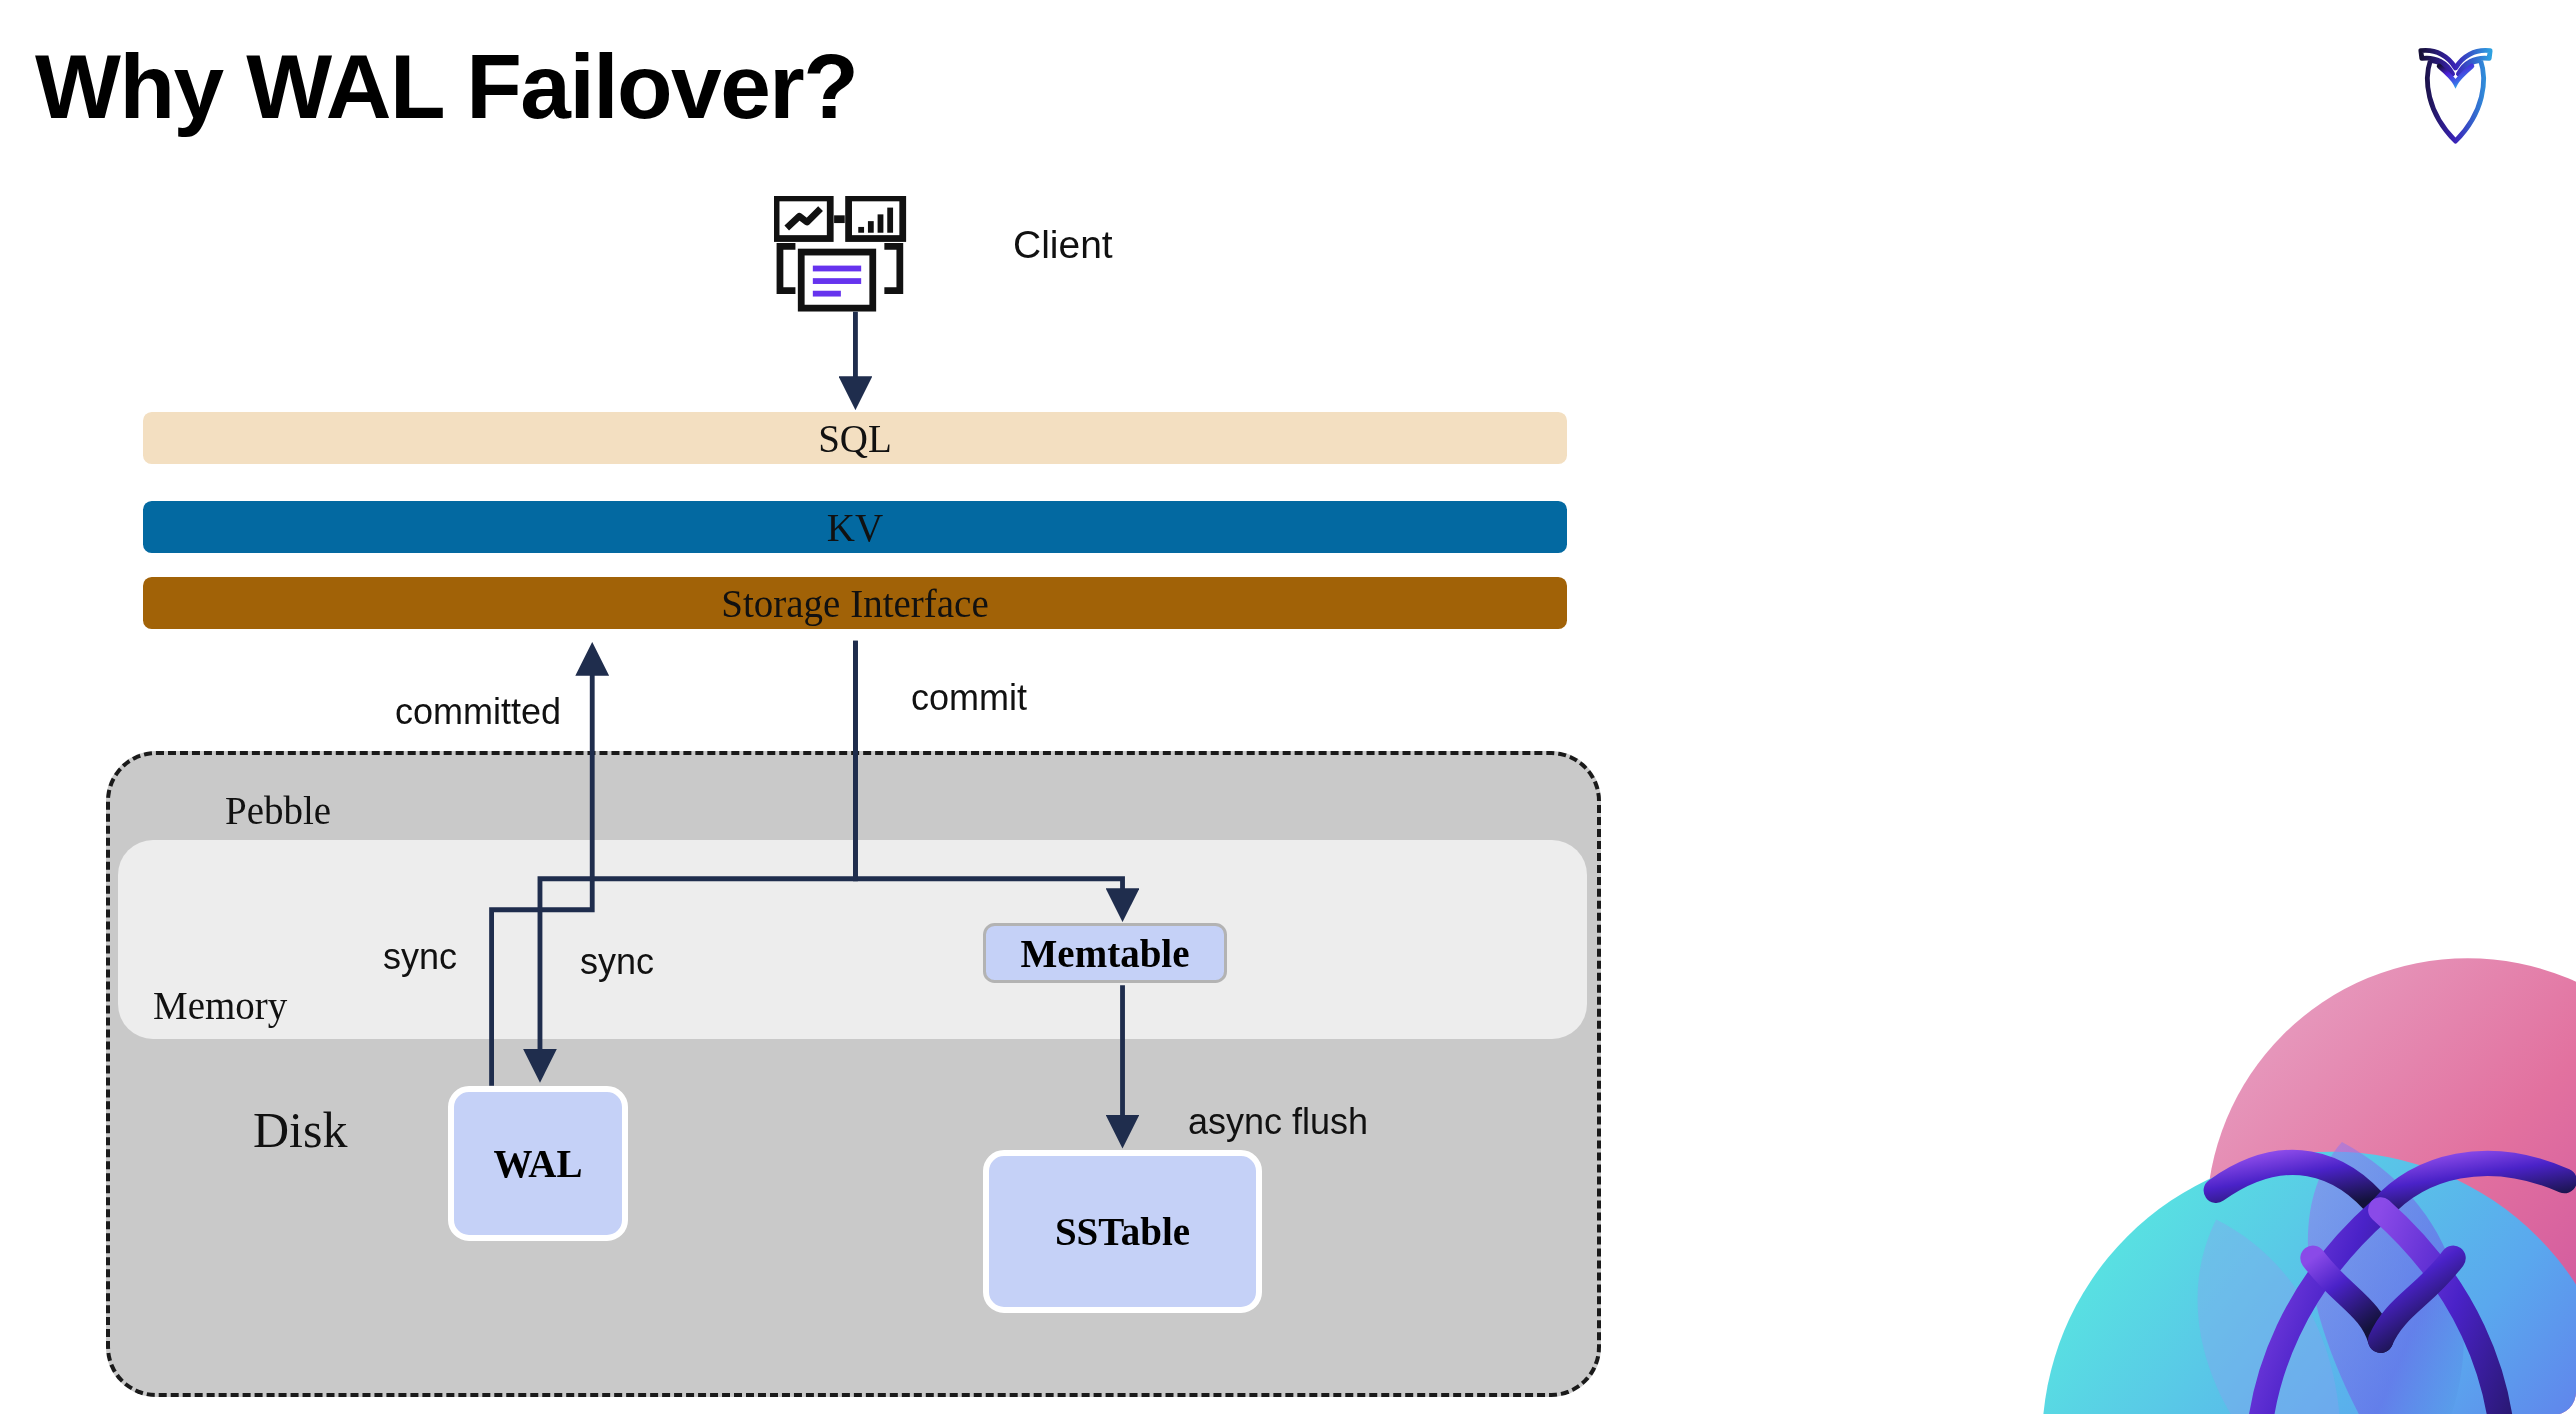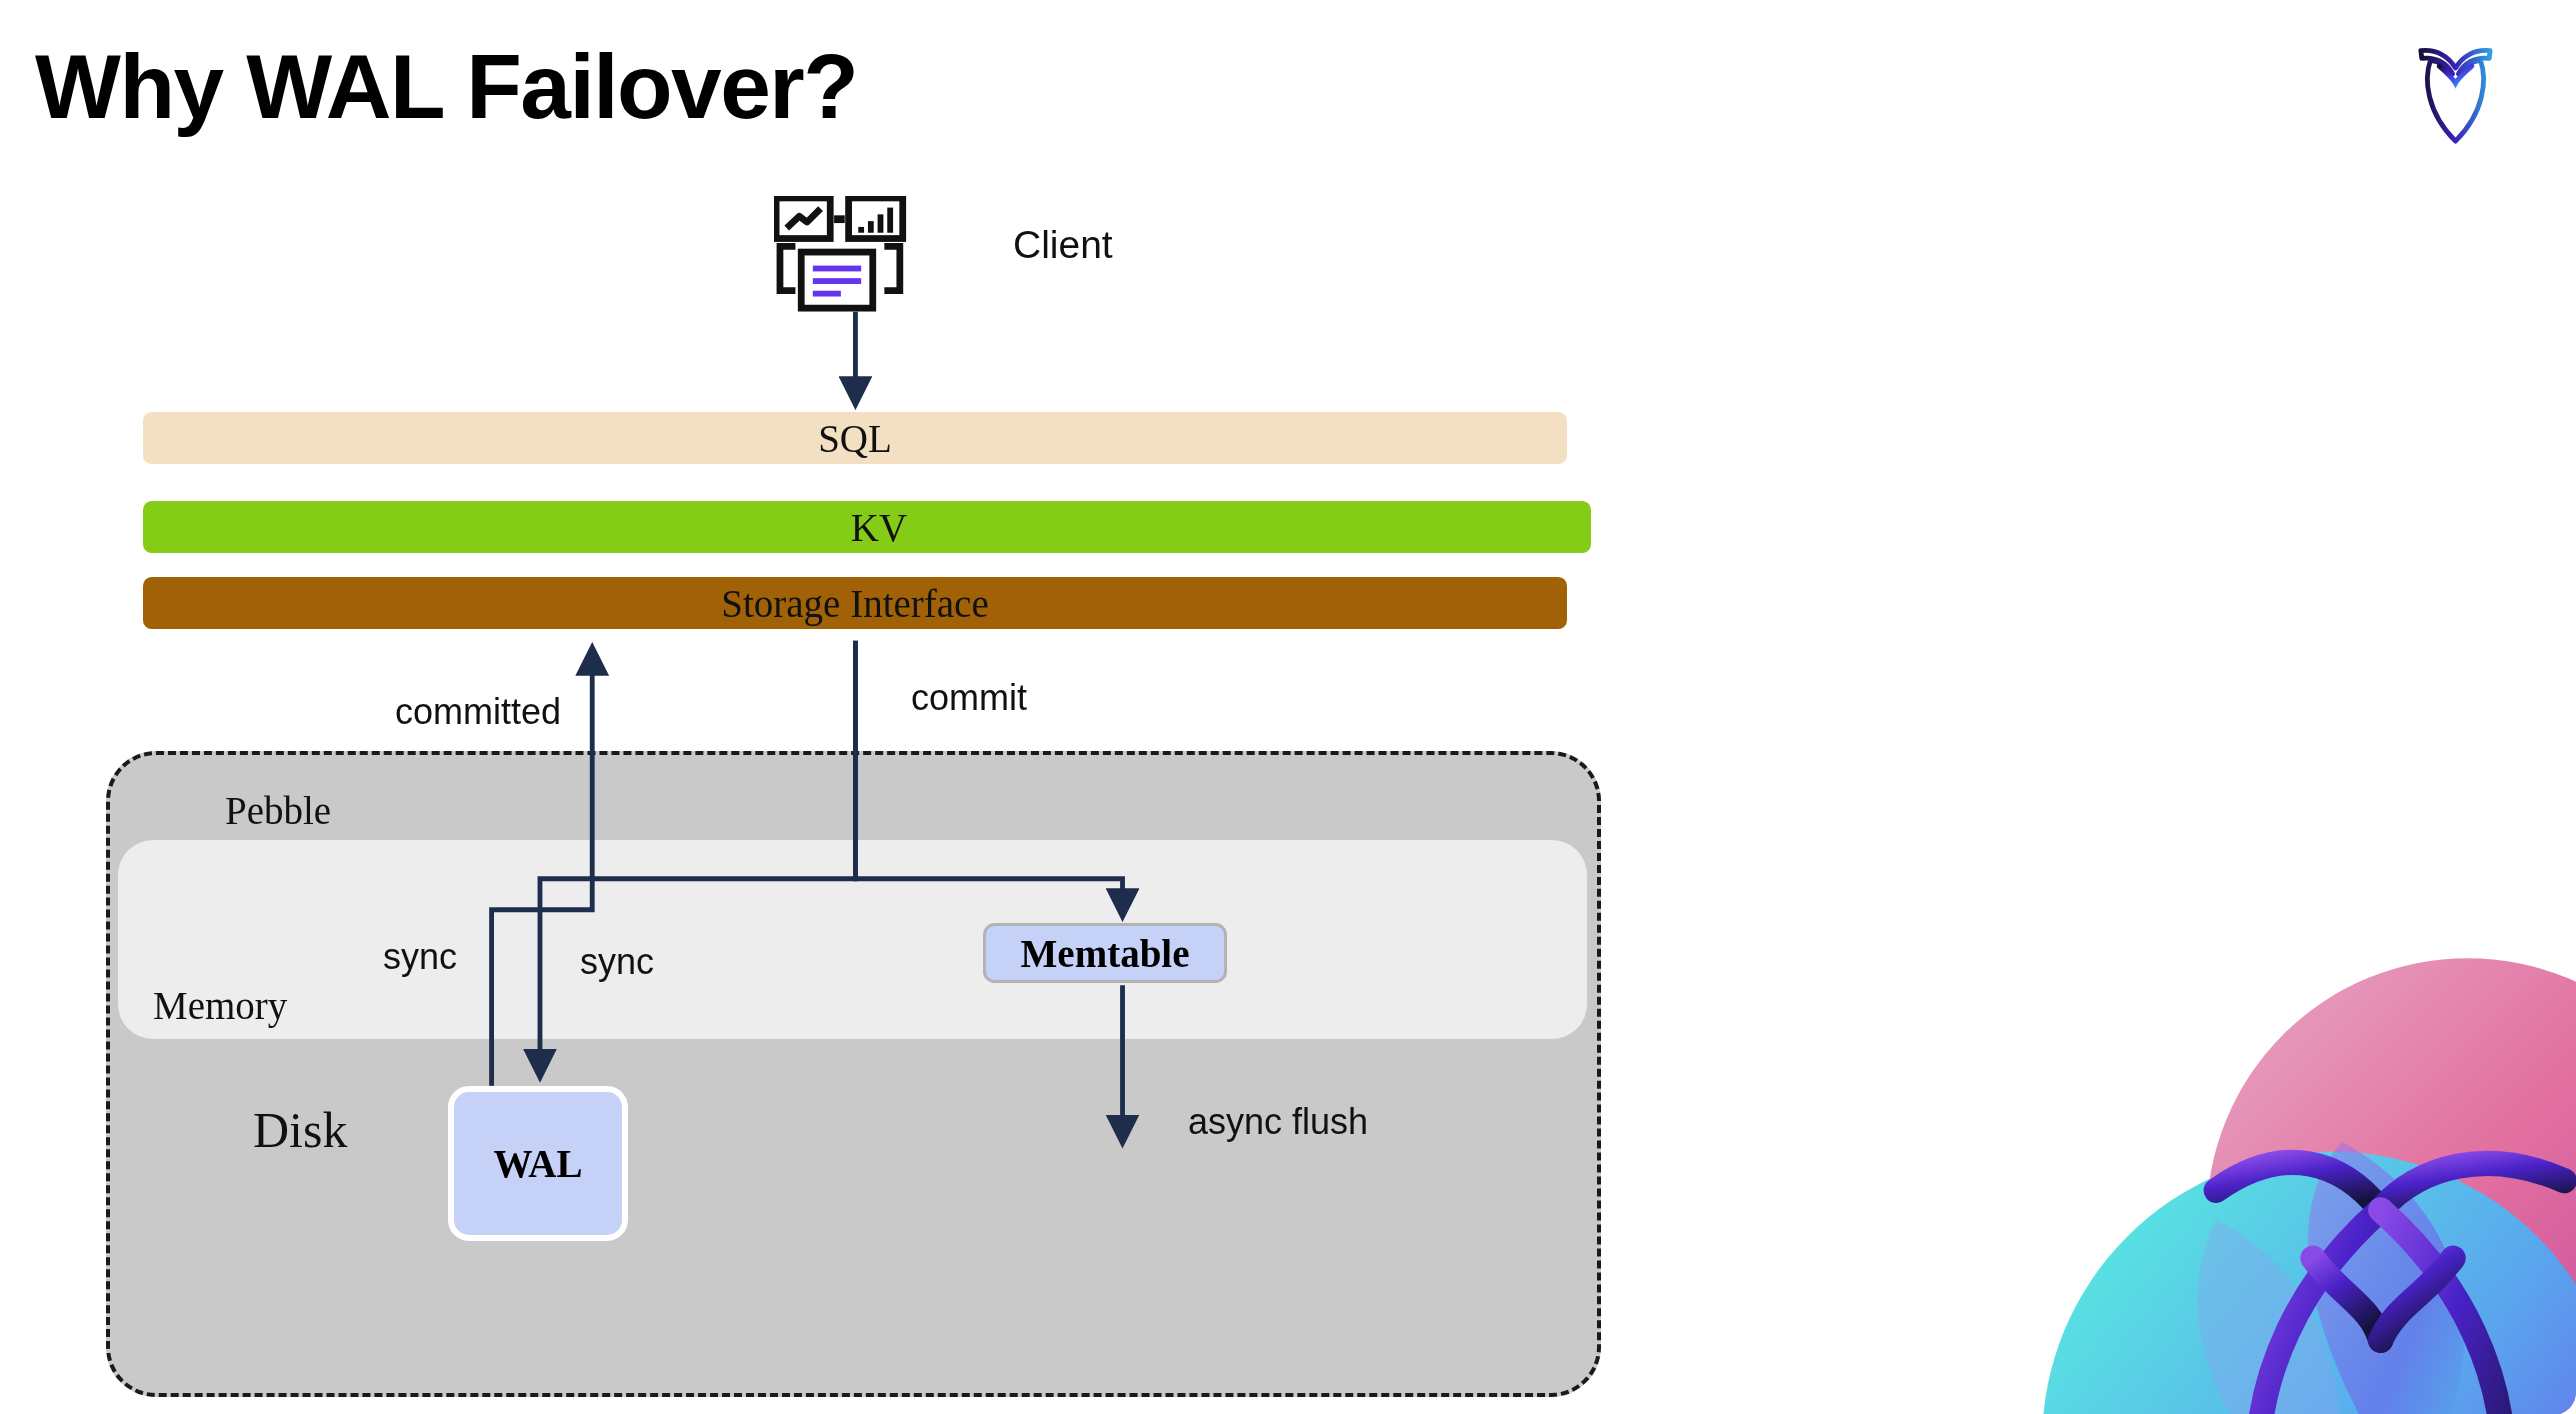--- a/index.html
+++ b/index.html
@@ -36,21 +36,21 @@
 
   
   .bar{
     position:absolute;left:143px;width:1424px;height:52px;
     border-radius:8.7px;
     display:flex;align-items:center;justify-content:center;
     font-family:"Liberation Serif", serif;
     font-size:39px;color:#111111;
   }
   .bar-sql{top:412px;background:#f3dfc1;}
-  .bar-kv{top:501px;background:#84cc16;padding-left:24px;}
+  .bar-kv{top:501px;background:#0369a1;}
   .bar-storage{top:577px;background:#a16207;}
 
   
   .pebble{
     position:absolute;left:106px;top:751px;
     width:1495px;height:646px;
     border:4.8px dashed #1a1a1a;
     border-radius:50px;
     background:#c9c9c9;
     box-sizing:border-box;
@@ -225,20 +225,23 @@
   <div class="edge-label lbl-commit">commit</div>
   <div class="edge-label lbl-sync1">sync</div>
   <div class="edge-label lbl-sync2">sync</div>
   <div class="edge-label lbl-async">async flush</div>
 
   <div class="node node-memtable">
     <span>Memtable</span>
   </div>
   <div class="node node-wal">
     <span>WAL</span>
+  </div>
+  <div class="node node-sstable">
+    <span>SSTable</span>
   </div>
 
 
   <div class="deco">
     <svg viewBox="0 0 672 532" width="650" height="515">
       <defs>
         <linearGradient id="dg-pink" x1="0%" y1="0%" x2="100%" y2="100%">
           <stop offset="0%" stop-color="#e8a8c8"></stop>
           <stop offset="45%" stop-color="#e2719f"></stop>
           <stop offset="100%" stop-color="#bf3f9f"></stop>

